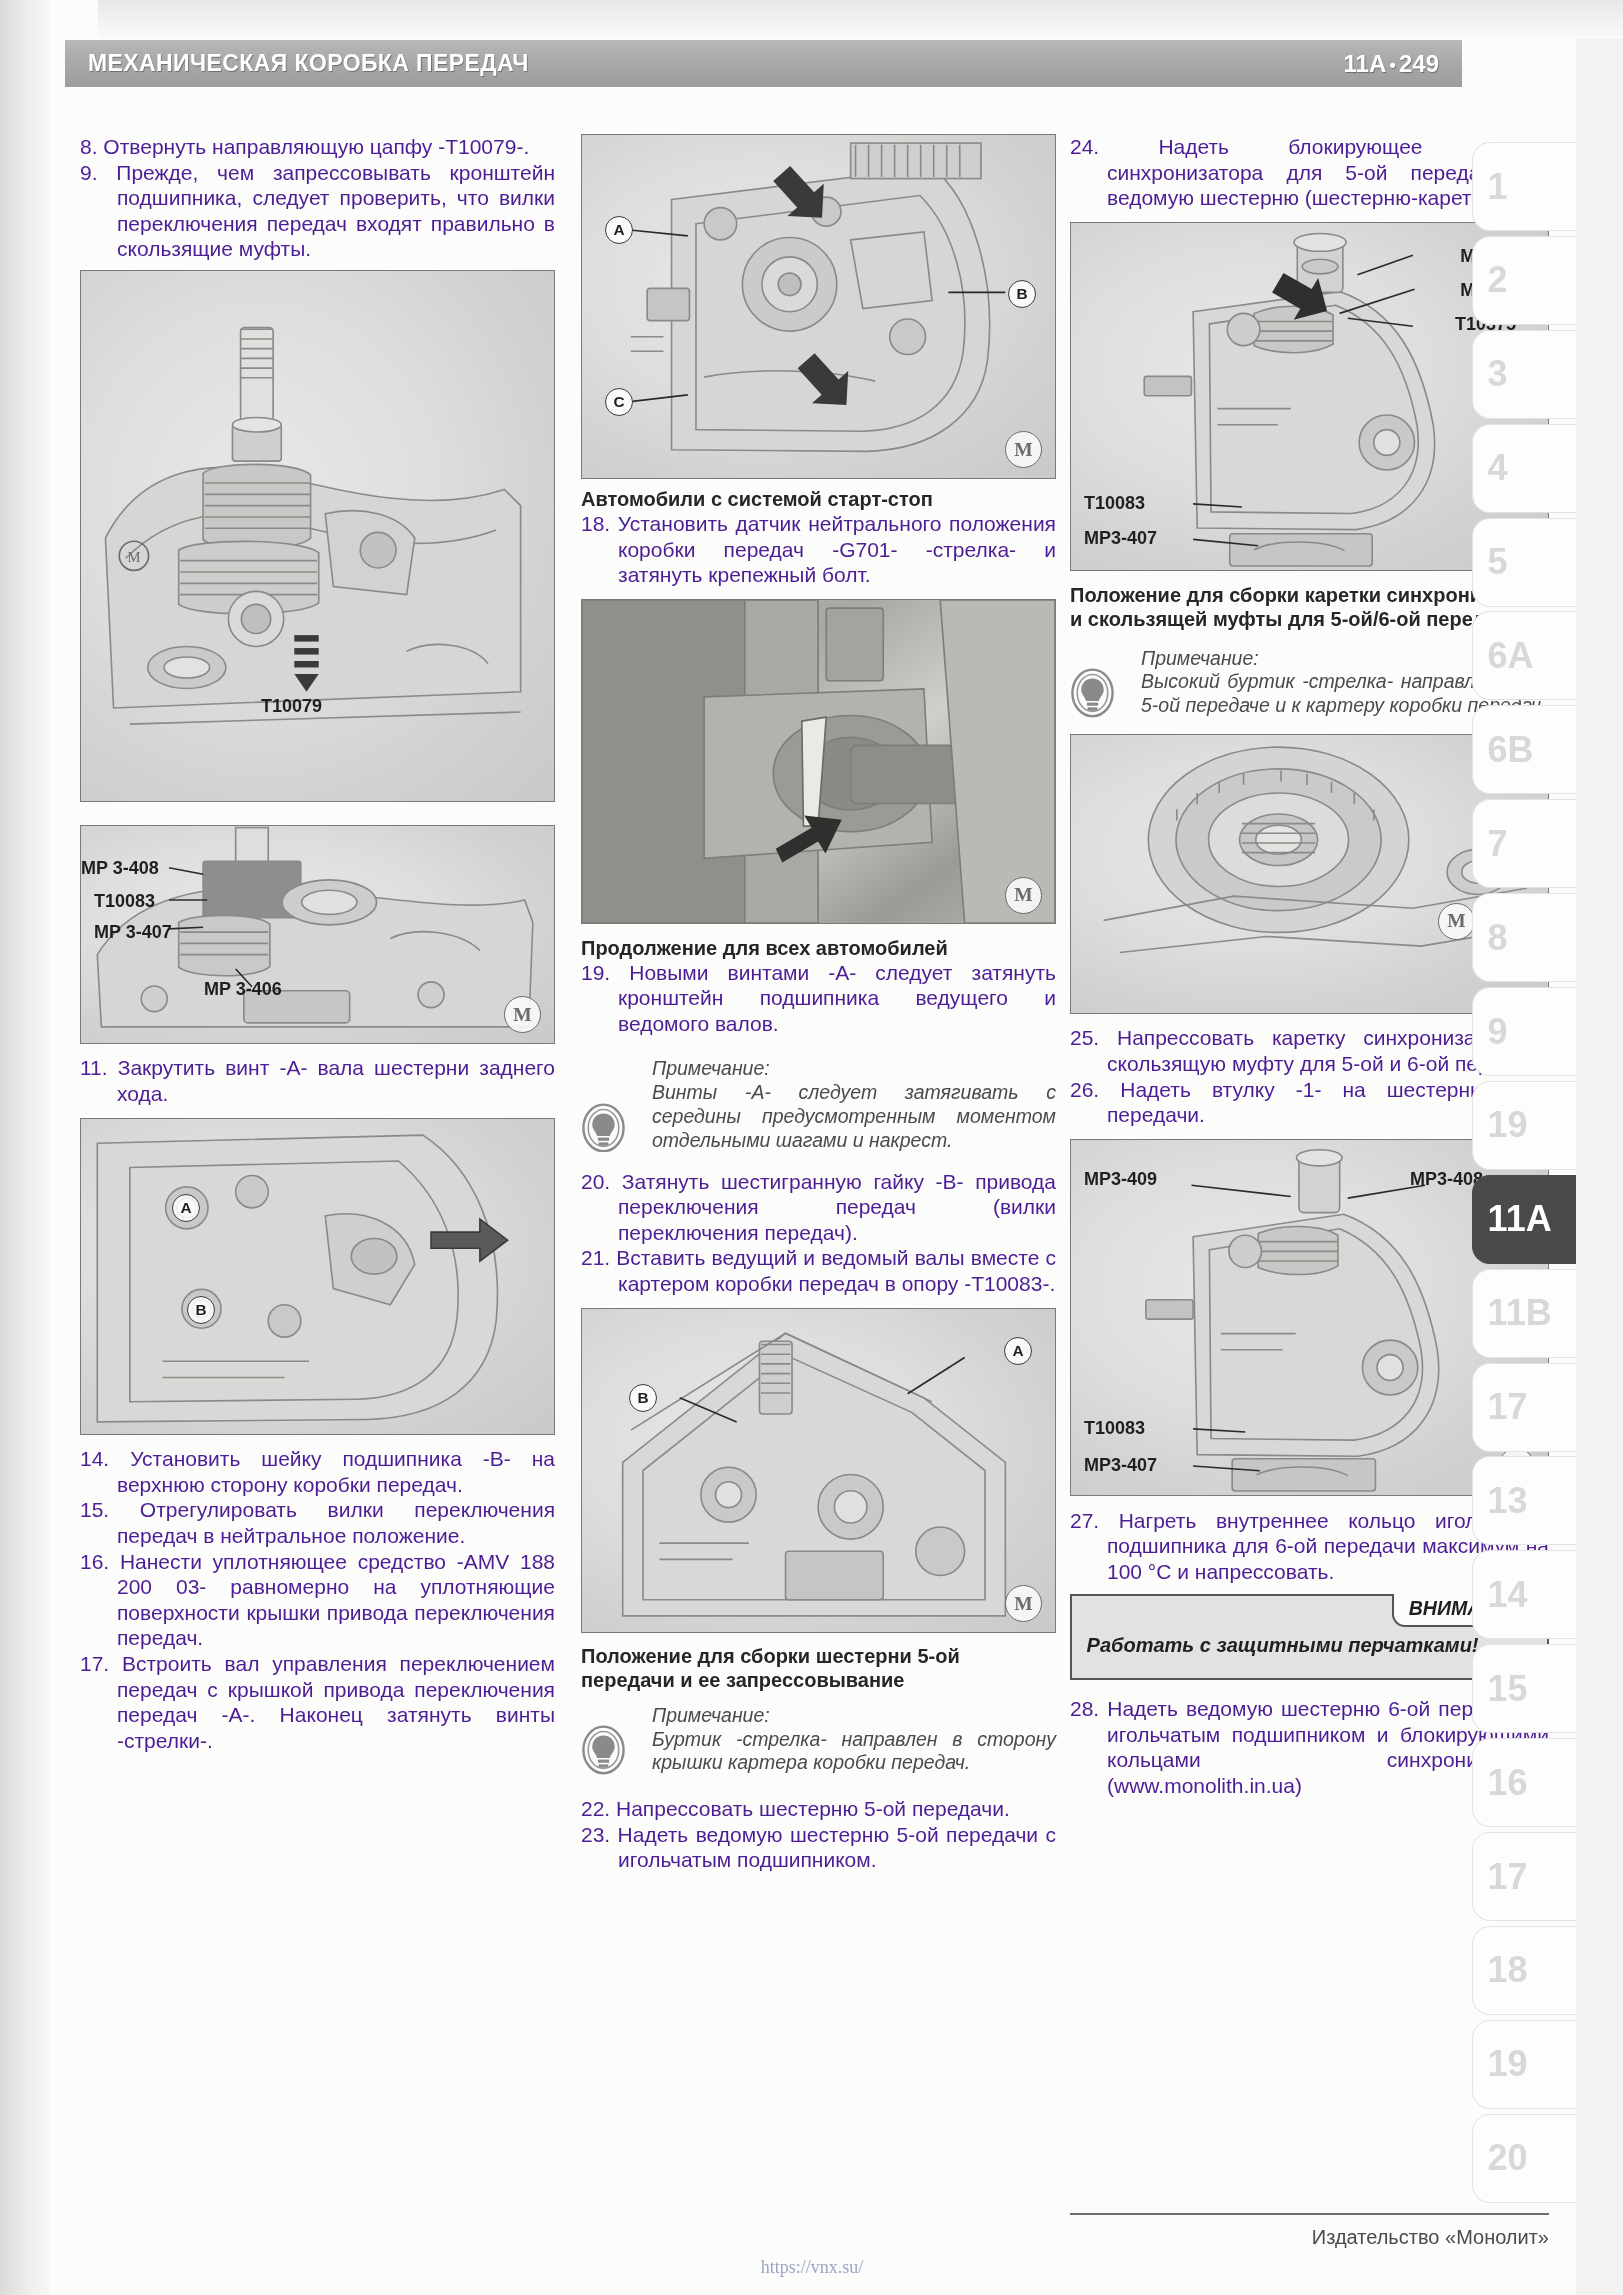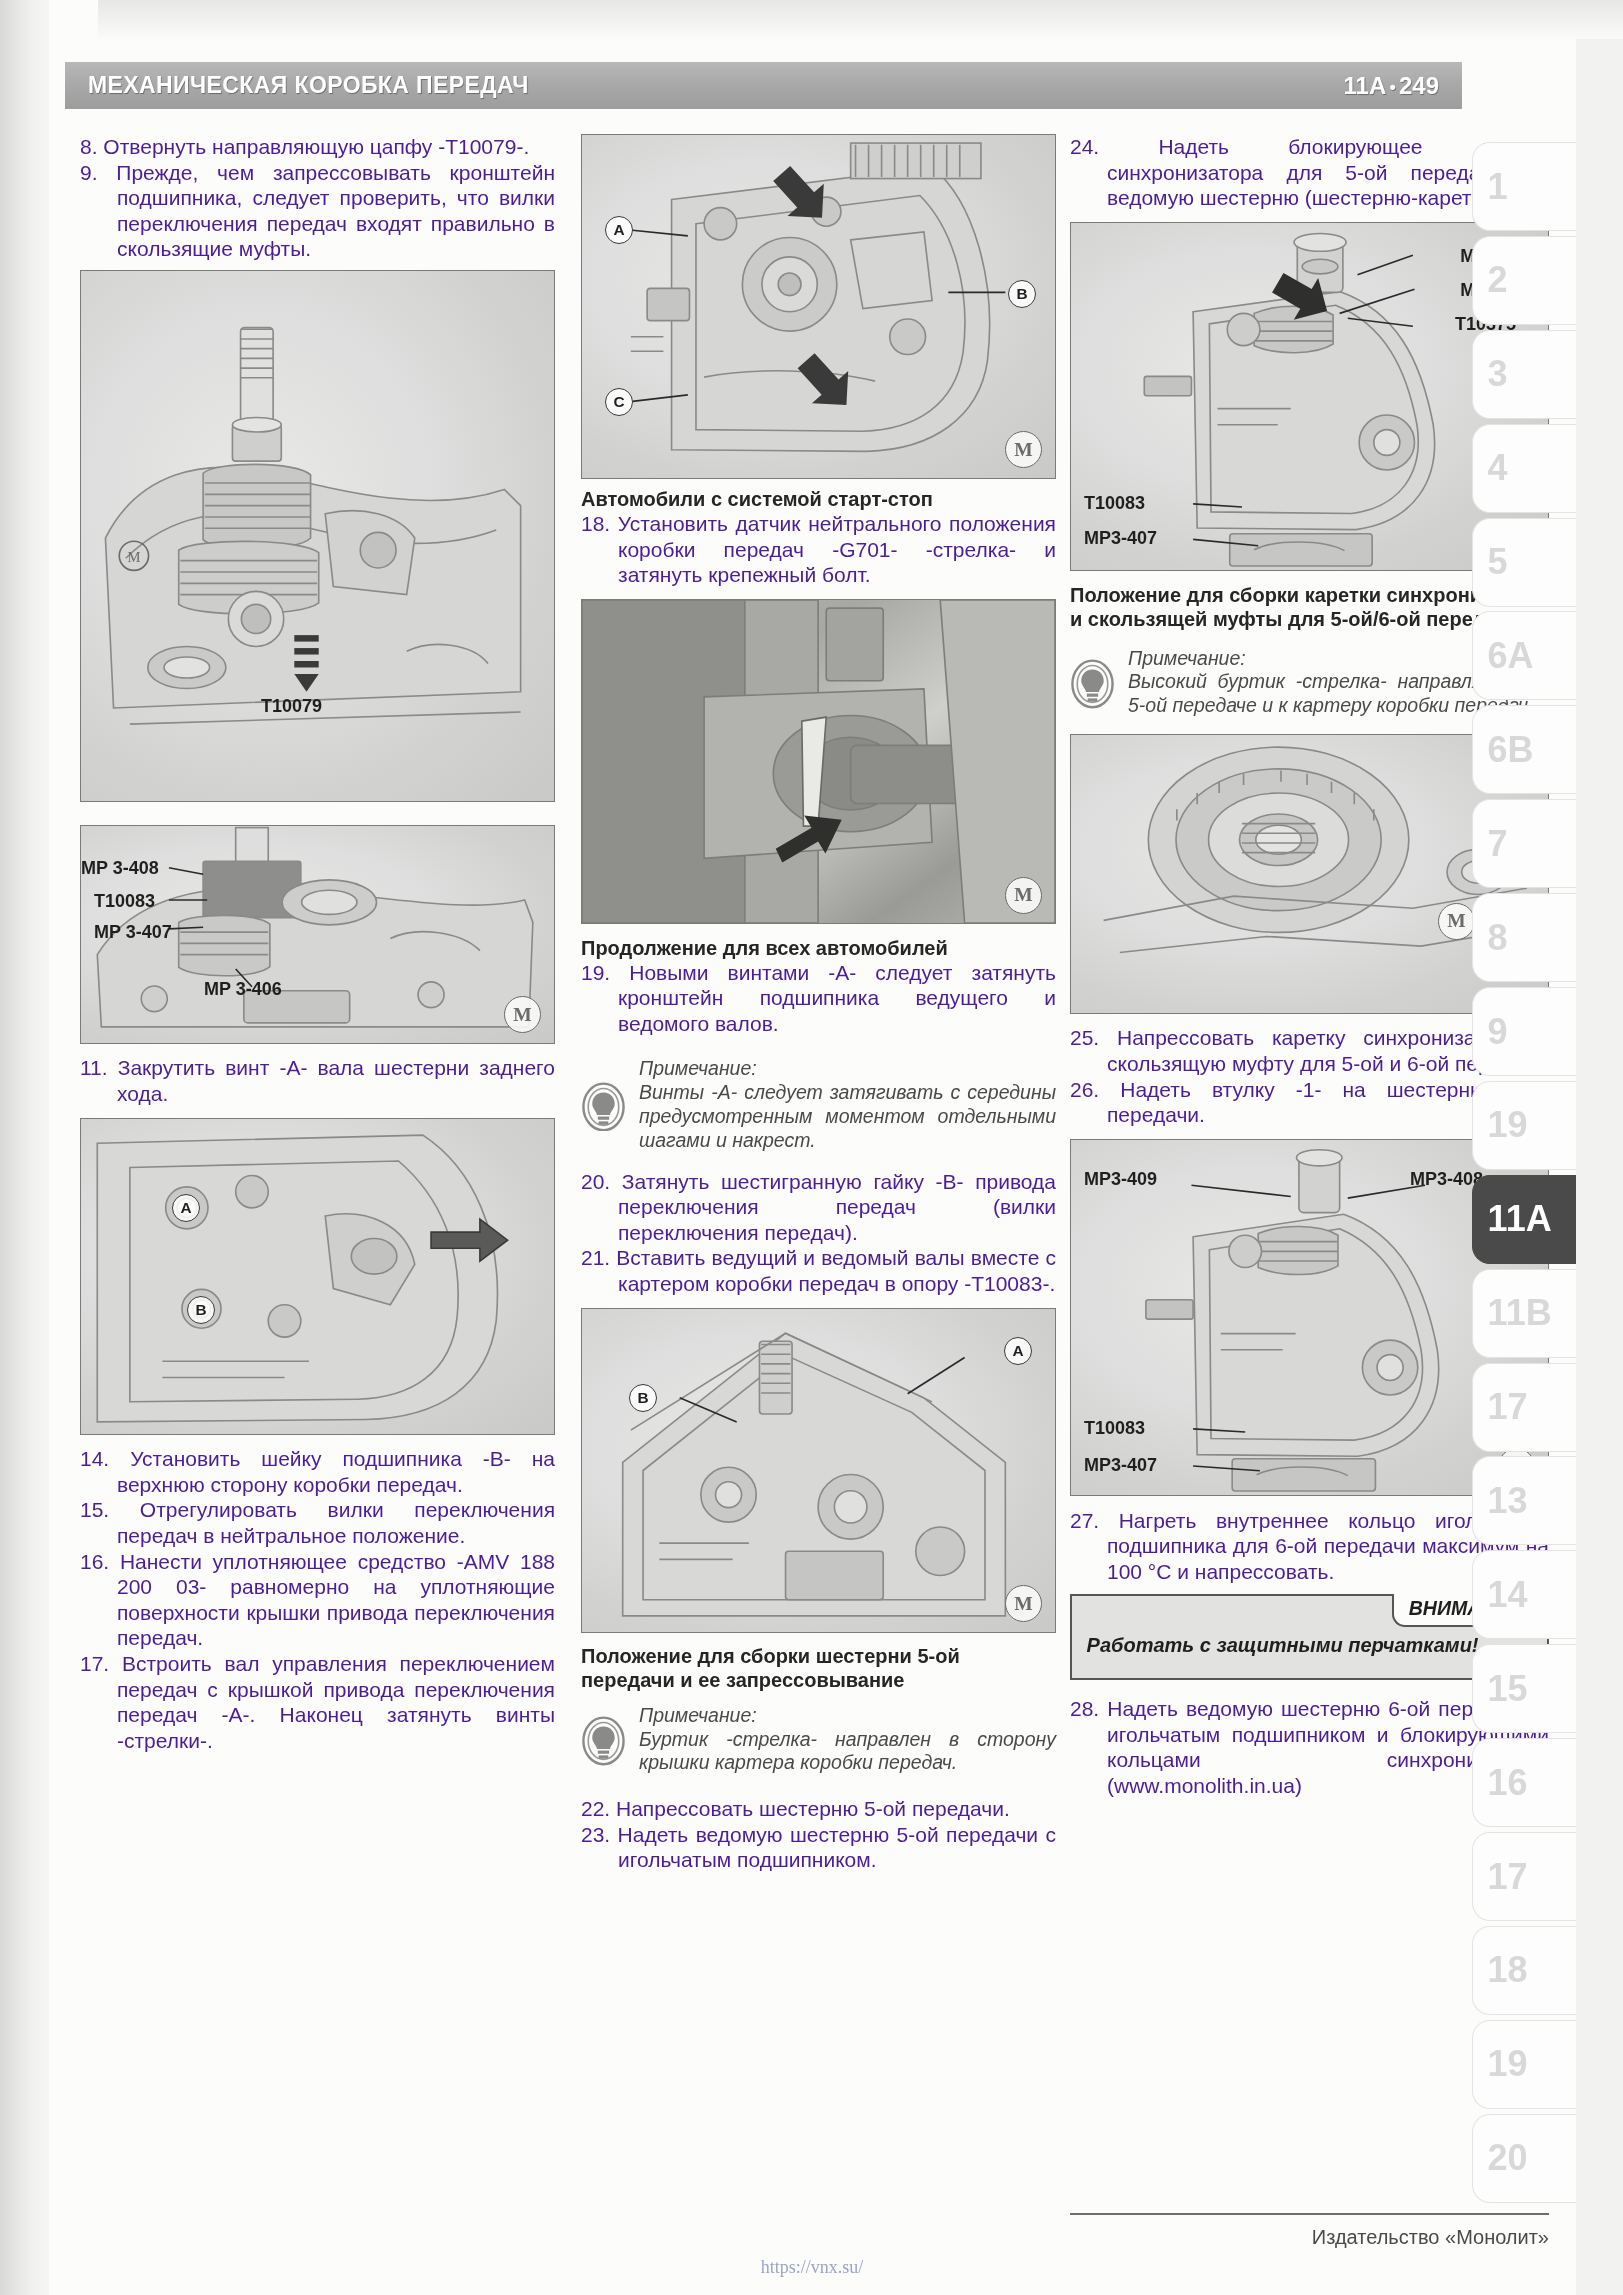--- a/index.html
+++ b/index.html
@@ -18,21 +18,21 @@
     box-shadow: -4.9px 0 11.4px -4.9px rgba(0,0,0,0.25) inset;
   }
   .page-inner {
     position:absolute; left:0; top:0; right:0; bottom:0;
     background:#fcfcfb;
   }
 
   
   .header {
     position:absolute;
-    left:16px; top:62px; width:1397px; height:47px;
+    left:16px; top:40px; width:1397px; height:47px;
     background: linear-gradient(to bottom, #b8b8b8 0%, #a9a9a9 45%, #9d9d9d 100%);
     display:flex; align-items:center; justify-content:space-between;
     padding:0 23px;
   }
   .header-title {
     color:#ffffff; font-size:23px; font-weight:bold;
     letter-spacing:0.4px;
     text-shadow: 0.8px 0.8px 0.8px rgba(0,0,0,0.35);
   }
   .header-page {
@@ -70,22 +70,22 @@
     color:#262626;
   }
   .gap10 { height:8px; }
   .gap14 { height:11.4px; }
   .gap20 { height:16px; }
   .gap26 { height:21px; }
 
   
   .note {
     display:flex;
-    align-items:center;
-    gap:13px;
+    align-items:flex-end;
+    gap:26px;
   }
   .note-icon {
     flex:0 0 auto;
     width:45px; height:50px;
     margin-top:3.2px;
   }
   .note-body {
     flex:1 1 auto;
     font-size:19.5px;
     line-height:1.22;

